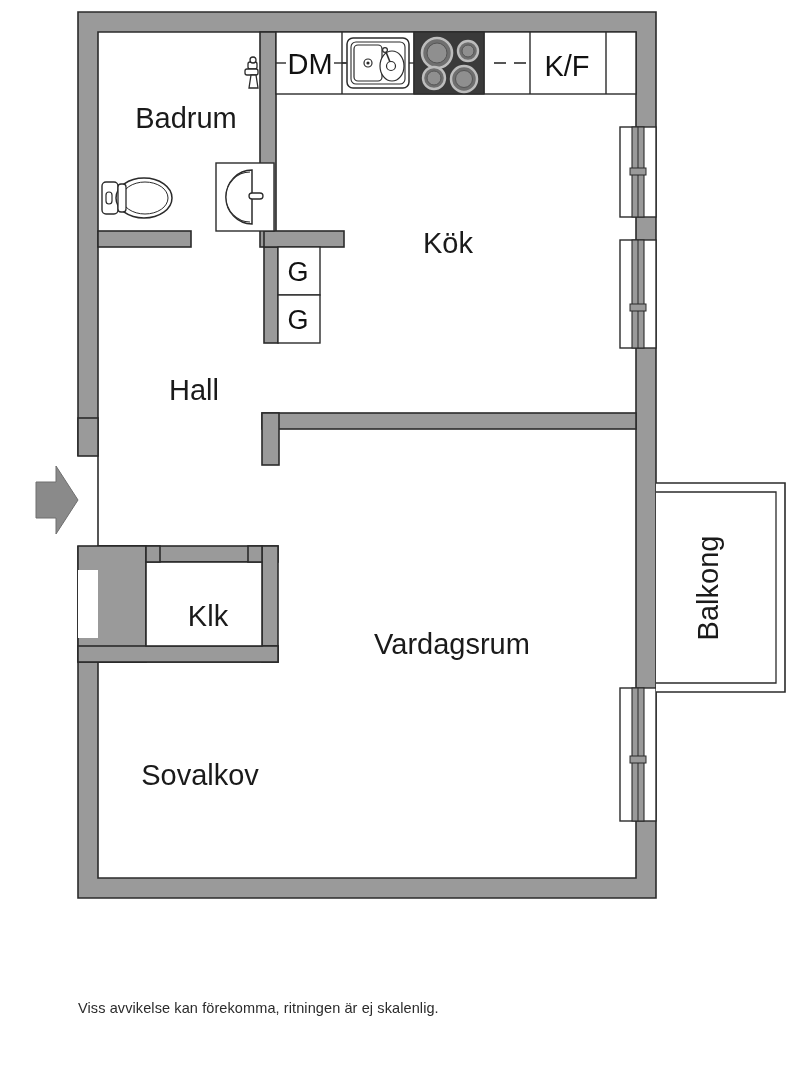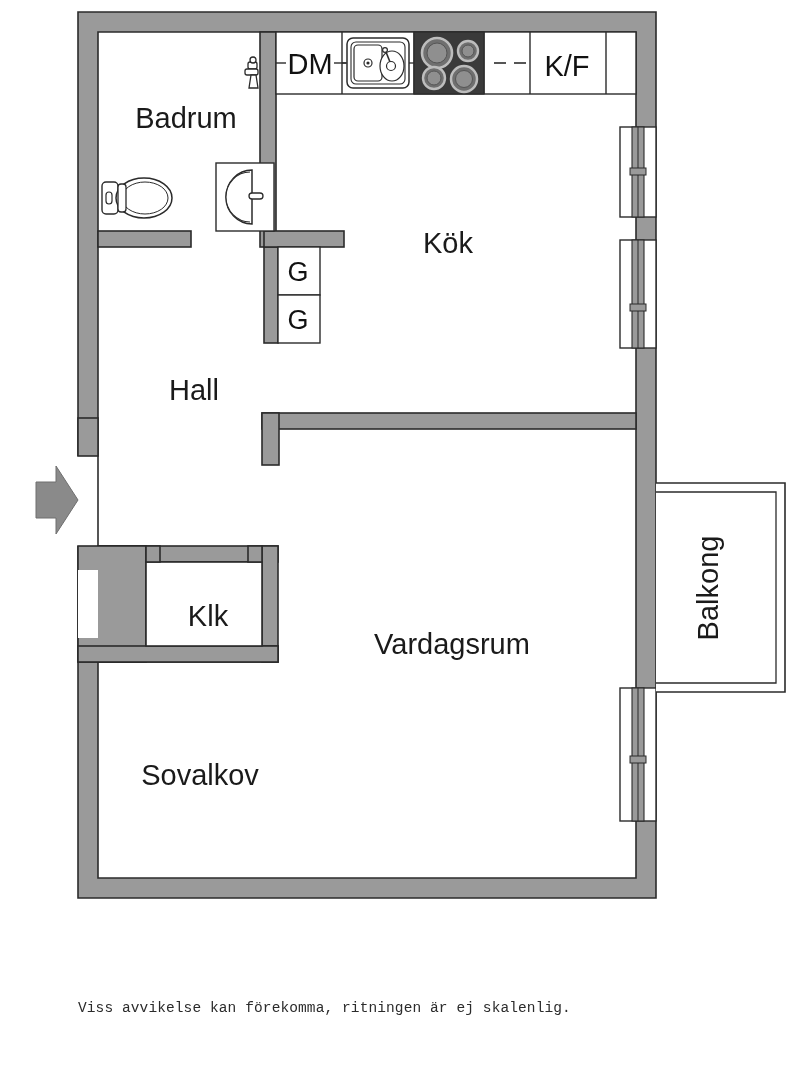--- a/index.html
+++ b/index.html
@@ -3,21 +3,21 @@
 <meta charset="utf-8">
 <style>
   html,body{margin:0;padding:0;background:#ffffff;}
   body{width:799px;height:1080px;font-family:"Liberation Sans",sans-serif;position:relative;overflow:hidden;}
   #plan-root{position:absolute;inset:0;}
   svg{display:block;}
   .rm-label{font-family:"Liberation Sans",sans-serif;fill:#1a1a1a;font-size:29px;}
   .appl-label{font-family:"Liberation Sans",sans-serif;fill:#111111;font-size:29px;}
   .cab-label{font-family:"Liberation Sans",sans-serif;fill:#111111;font-size:27px;}
   .disclaimer{position:absolute;left:78px;top:1000px;font-size:14.5px;color:#2b2b2b;
-              font-family:Liberation Mono, monospace;letter-spacing:.1px;white-space:nowrap;}
+              font-family:Liberation Sans, sans-serif;letter-spacing:.1px;white-space:nowrap;}
 </style>
 </head>
 <body>
 
 <div id="plan-root">
   <svg width="799" height="1080" viewBox="0 0 799 1080" aria-hidden="true">
 
     <g stroke="#2b2b2b" stroke-width="1.6" fill="#9a9a9a">
 
       <path fill-rule="evenodd" d="M78,12 L656,12 L656,898 L78,898 Z

